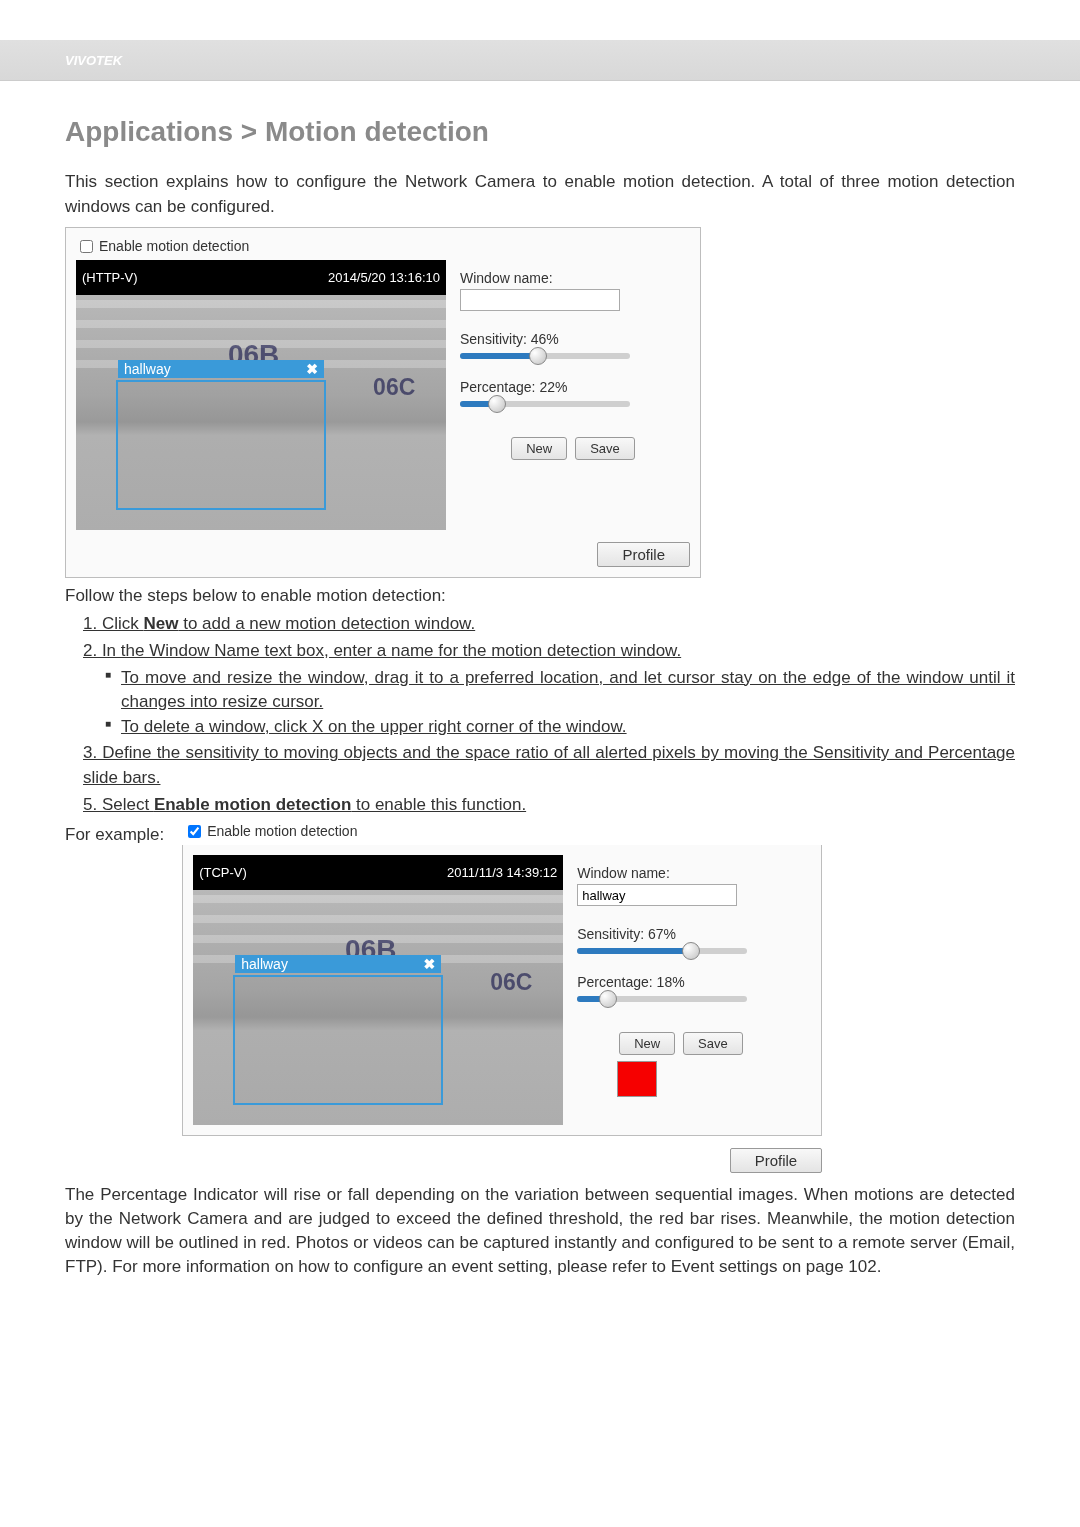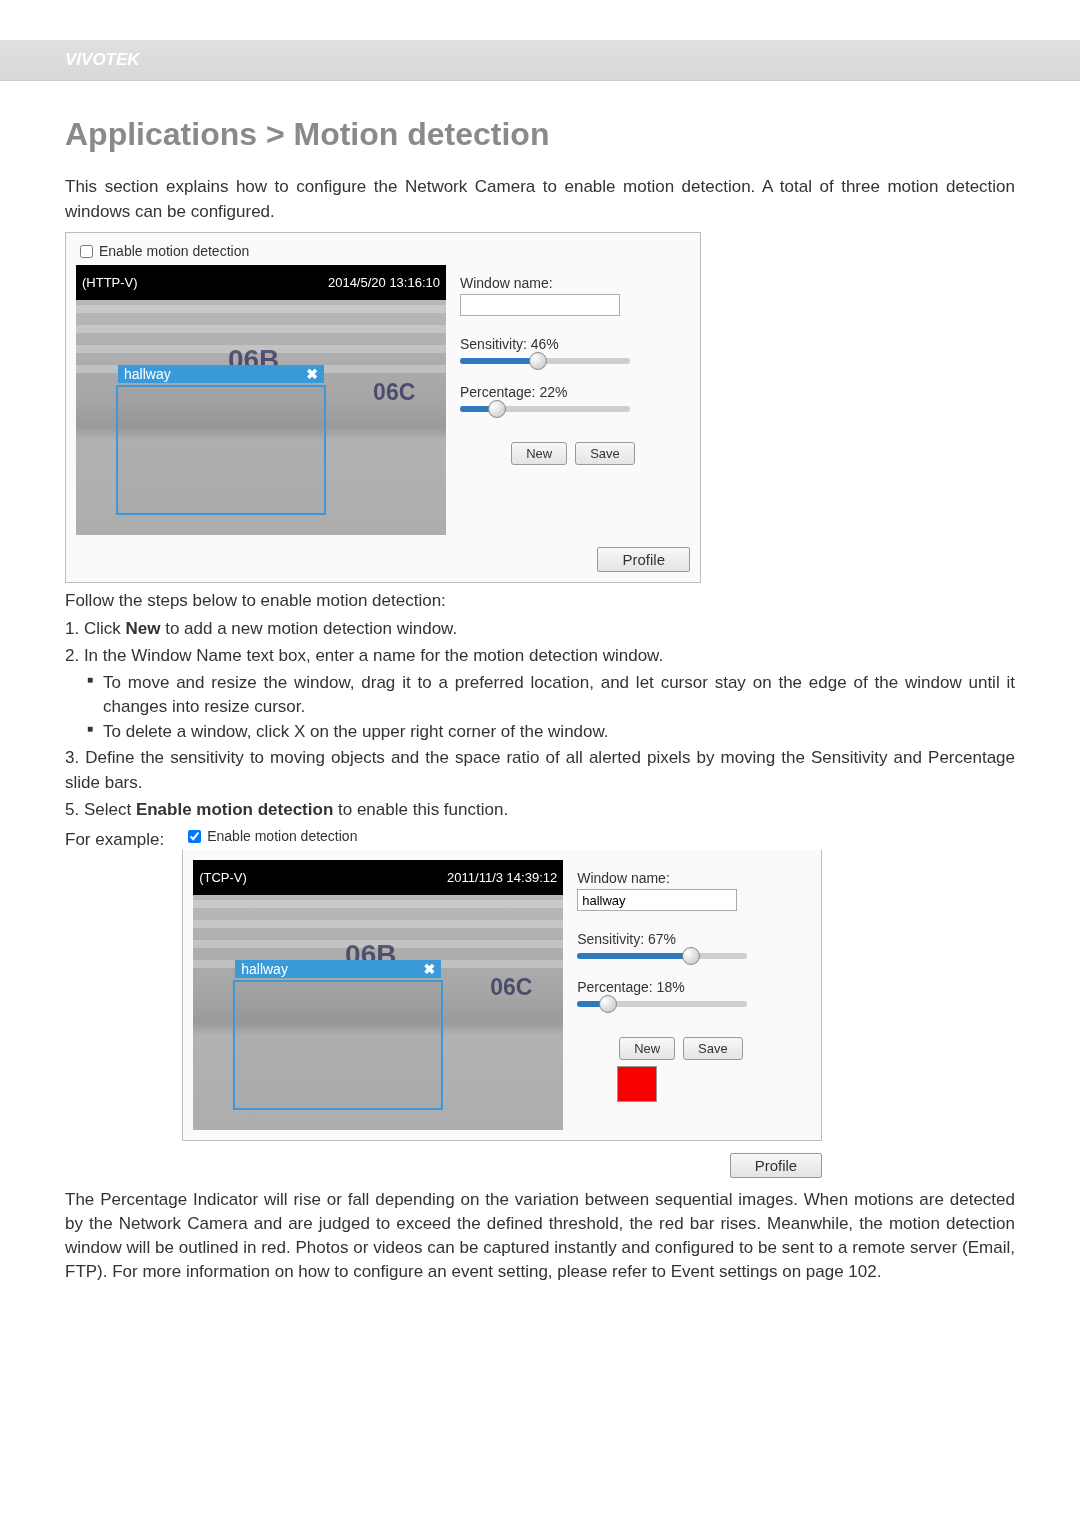--- a/index.html
+++ b/index.html
@@ -16,25 +16,25 @@
   .top-banner {
     background: linear-gradient(to bottom, #e0e0e0 0%, #d8d8d8 100%);
     border-bottom: 1px solid #ccc;
     margin: 40px -65px 35px -65px;
     padding: 10px 65px;
   }
   .brand {
     color: #fff;
     font-weight: bold;
     font-style: italic;
-    font-size: 17px;
+    font-size: 13px;
   }
   h2.section-title {
     color: #8a8a8a;
-    font-size: 32px;
+    font-size: 28px;
     font-weight: bold;
     margin-bottom: 22px;
   }
   p.intro {
     text-align: justify;
     line-height: 1.45;
     margin-bottom: 8px;
   }
   
   .md-panel {
@@ -183,23 +183,24 @@
     gap: 30px;
   }
   .annot {
     font-size: 16.5px;
     color: #333;
     line-height: 1.35;
     padding-top: 32px;
   }
   .annot-lower { padding-top: 0; margin-top: -6px; }
   ol.steps {
-    margin: 6px 0 0 0;
+    margin: 6px 0 0 18px;
     padding: 0;
     list-style: none;
+    text-decoration: underline;
   }
   ol.steps > li {
     text-align: justify;
     line-height: 1.45;
     margin: 2px 0;
   }
   ul.sub {
     list-style: none;
     margin: 0 0 0 22px;
     padding: 0;

